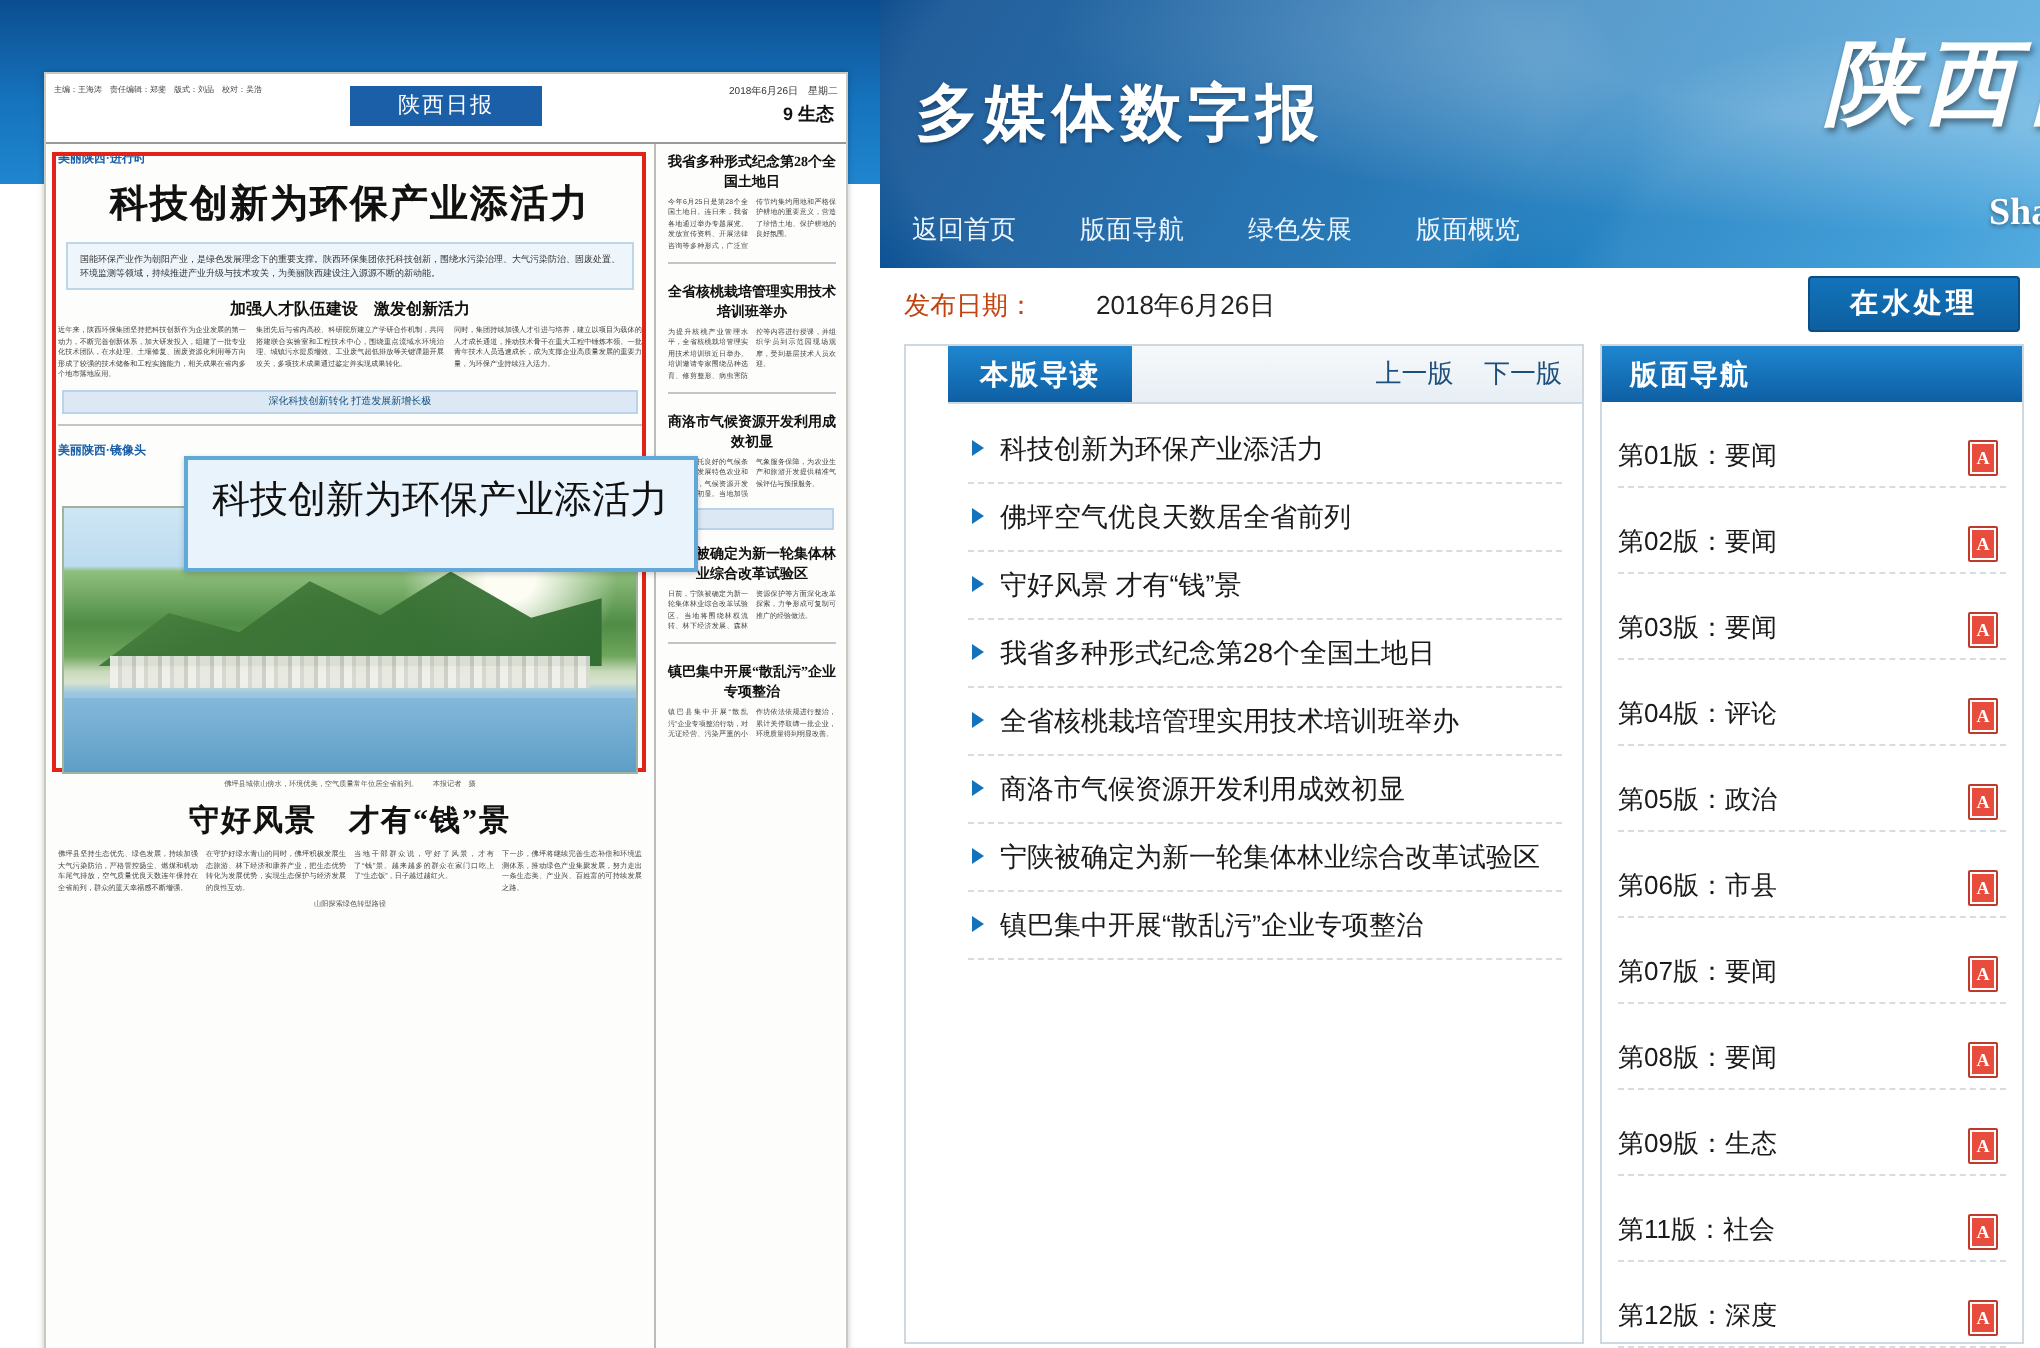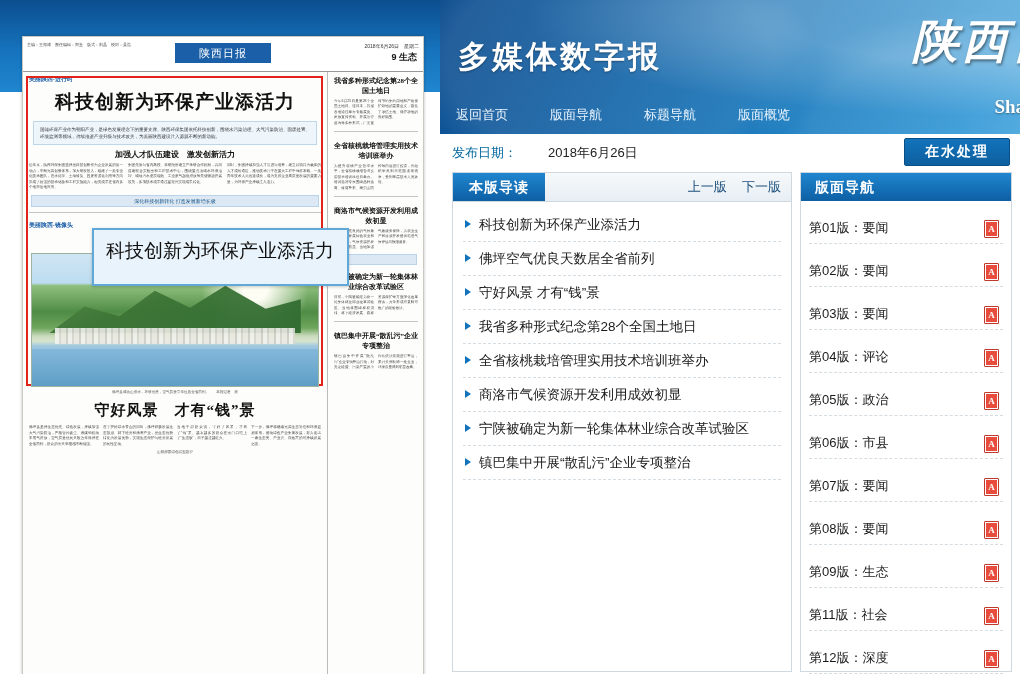--- a/index.html
+++ b/index.html
@@ -344,40 +344,40 @@
     font-size: 19px;
     font-weight: bold;
     color: #ffffff;
     font-family: "Liberation Serif", serif;
     text-shadow: 0 1px 2px rgba(0,0,0,0.4);
   }
   #nav {
     position: absolute;
     left: 16px; top: 106px;
     display: flex;
-    gap: 42px;
+    gap: 32px;
   }
   #nav .nav-item {
     font-size: 13px;
     color: #eaf5ff;
     cursor: pointer;
   }
 
   
   #date-row {
     position: absolute;
     left: 440px; top: 134px;
     width: 580px; height: 38px;
     background: #ffffff;
   }
   #pub-date-label {
     position: absolute;
     left: 12px; top: 10px;
     font-size: 13px;
-    color: #0369a1;
+    color: #c2410c;
   }
   #pub-date-value {
     position: absolute;
     left: 108px; top: 10px;
     font-size: 13px;
     color: #222;
   }
   #search-btn {
     position: absolute;
     right: 10px; top: 4px;
@@ -395,20 +395,21 @@
   }
 
   
   #list-panel {
     position: absolute;
     left: 452px; top: 172px;
     width: 340px; height: 500px;
     background: #ffffff;
     border: 1px solid #cfd8de;
     box-sizing: border-box;
+    padding-left: 21px;
   }
   #list-tabs {
     position: relative;
     height: 28px;
     background: linear-gradient(180deg, #f6f9fb 0%, #e7eef4 100%);
     border-bottom: 1px solid #cfd8de;
   }
   #tab-active {
     position: absolute;
     left: 0; top: 0;
@@ -593,21 +594,21 @@
 
   <div id="banner">
     <div class="swoosh1"></div>
     <div class="swoosh2"></div>
     <div id="banner-title">多媒体数字报</div>
     <div id="brand-cn">陕西日报</div>
     <div id="brand-en">Shaanxi Daily</div>
     <div id="nav">
       <div class="nav-item">返回首页</div>
       <div class="nav-item">版面导航</div>
-      <div class="nav-item">标题导航</div>
+      <div class="nav-item">绿色发展</div>
       <div class="nav-item">版面概览</div>
     </div>
   </div>
 
   <div id="date-row">
     <div id="pub-date-label">发布日期：</div>
     <div id="pub-date-value">2018年6月26日</div>
     <div id="search-btn">在水处理</div>
   </div>
 

